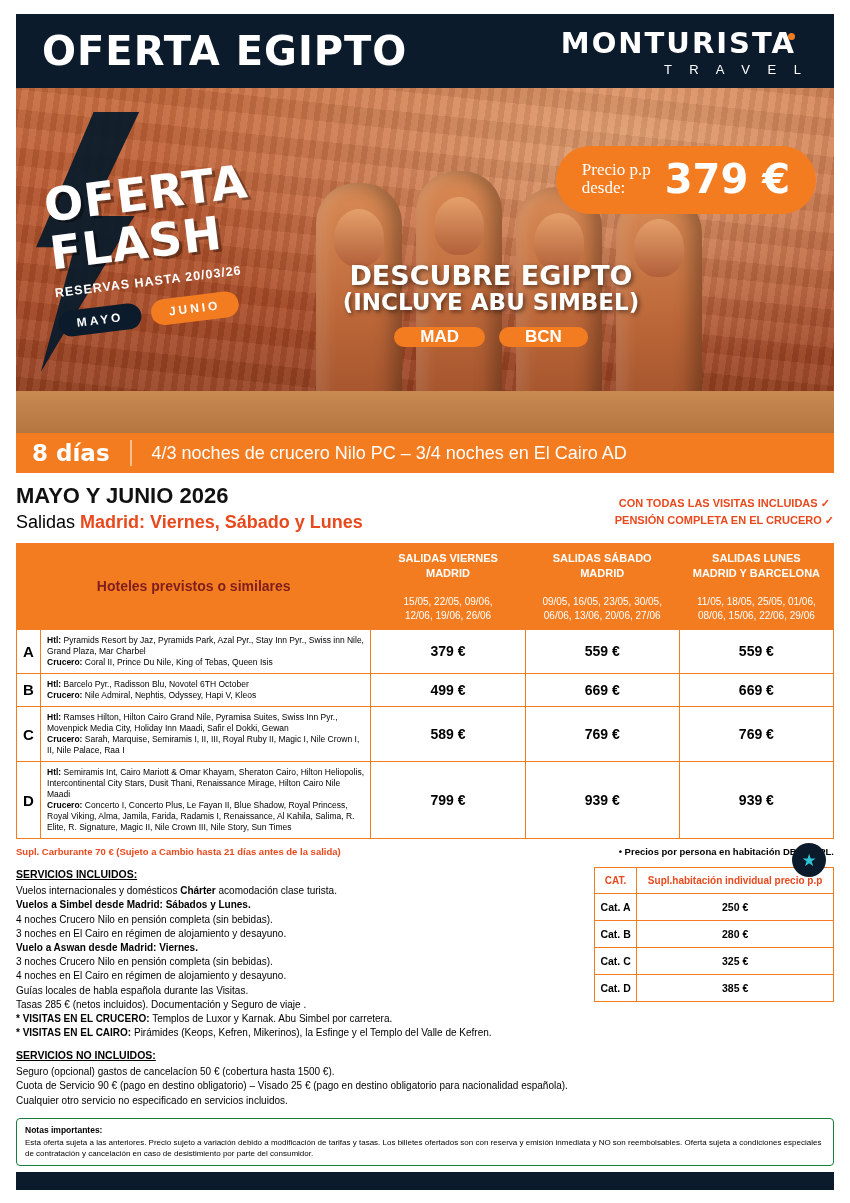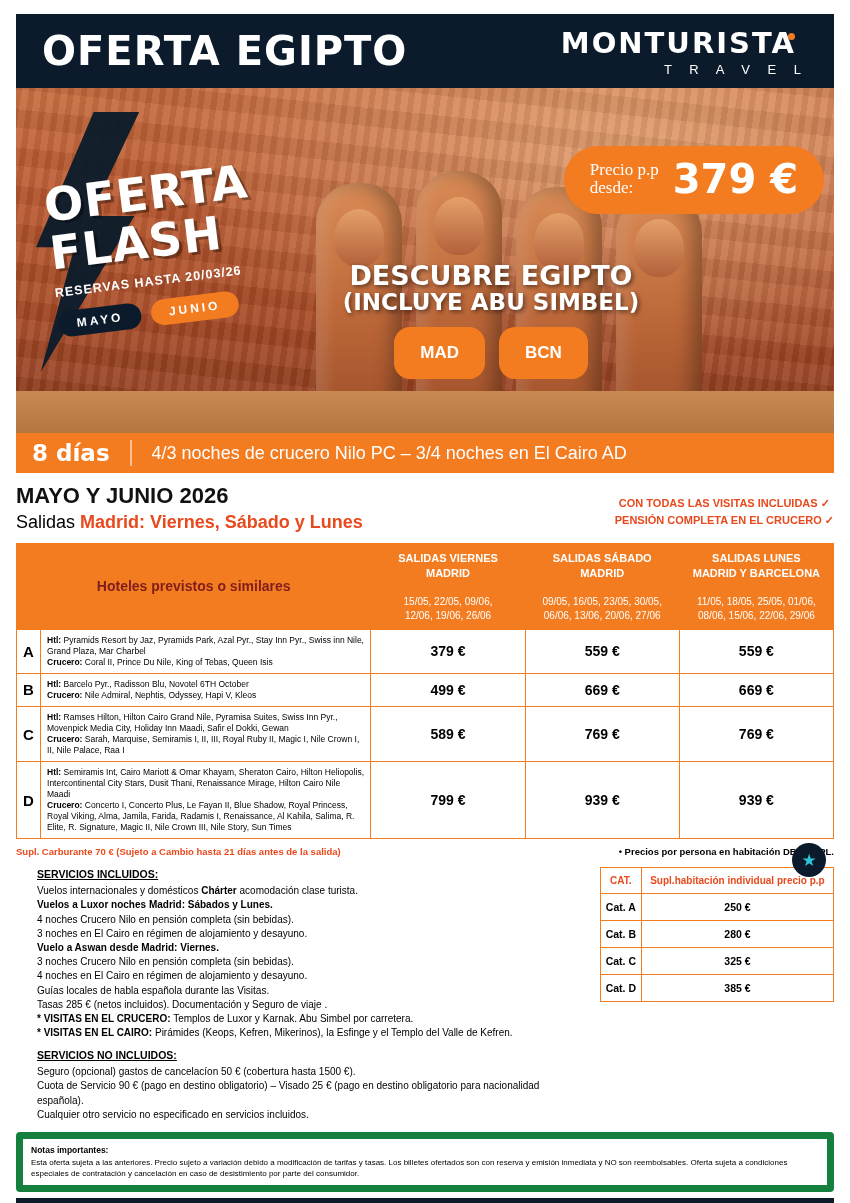--- a/index.html
+++ b/index.html
@@ -101,24 +101,24 @@
     color:#fff; font-size:27px; font-weight:bold; font-family:"DejaVu Sans",sans-serif;
     text-shadow: 2px 2px 4px rgba(0,0,0,.5);
   }
   .hero-mid .l2 {
     color:#fff; font-size:23px; font-weight:bold; font-family:"DejaVu Sans",sans-serif;
     text-shadow: 2px 2px 4px rgba(0,0,0,.5); margin-top:-2px;
   }
   .city-pills { display:flex; gap:14px; justify-content:center; margin-top:12px; }
   .city-pill {
     background:#f47c20; color:#fff; font-weight:bold; font-size:17px;
-    padding:16px 26px; border-radius:16px;
+    padding:0 26px; border-radius:16px;
   }
   .price-box {
-    position:absolute; right: 10px; top: 58px;
+    position:absolute; right: 18px; top: 58px;
     background:#f47c20; color:#fff; border-radius: 34px;
     padding: 10px 26px 12px 26px; display:flex; align-items:center; gap:14px;
   }
   .price-label { font-family:"Liberation Serif", serif; font-size:17px; line-height:1.05; }
   .price-value { font-size:40px; font-weight:bold; font-family:"DejaVu Sans",sans-serif; }
   .confirm {
     position:absolute; right:0; bottom: 4px;
     background:#f47c20; color:#fff; font-weight:bold; font-size:18px;
     padding:7px 16px;
   }
@@ -156,35 +156,35 @@
   .price-cell { text-align:center; font-weight:bold; font-size:14px; }
   .col-cat { width: 24px; }
   .col-hotels { width: 330px; }
   .col-p { width: 154px; }
 
   
   .notes-row { display:flex; justify-content:space-between; margin-top:7px; }
   .note-left { color:#e8491d; font-size:9.5px; font-weight:bold; }
   .note-right { font-size:9.5px; font-weight:bold; }
 
-  .lower { display:flex; gap:16px; margin-top:10px;margin-left:21px; }
+  .lower { display:flex; gap:16px; margin-top:10px; }
   .lower-left { width: 560px; font-size:10px; line-height:1.42; }
   .lower-left h4 { margin:0 0 2px 0; font-size:10.5px; text-decoration:underline; }
   .lower-left .sp { margin-top:8px; }
 
   
   .supp { width: 240px; margin-left:auto; }
   table.supp-t { width:100%; border-collapse:collapse; }
   table.supp-t td { border:1px solid #f47c20; text-align:center; padding:7px 4px; font-size:10.5px; }
   table.supp-t td.h { color:#e8491d; font-weight:bold; font-size:10px; }
   table.supp-t td.b { font-weight:bold; }
 
   
   .important {
-    border:7px solid #15803d; border-radius:4px; padding:6px 8px; font-size:8px; line-height:1.4;
+    border:1px solid #15803d; border-radius:4px; padding:6px 8px; font-size:8px; line-height:1.4;
     margin-top: 10px;
   }
   .important b { font-size:8.5px; }
   .footer {
     background:#0b1b2b; color:#fff; font-size:11px; padding:9px 12px; margin-top:6px;
     display:flex; justify-content:space-between; align-items:center;
   }
   .badge-circle {
     position:absolute; width:34px; height:34px; border-radius:50%; background:#0b1b2b;
     display:flex; align-items:center; justify-content:center; color:#2fc4d8; font-size:17px;
@@ -352,21 +352,21 @@
 
   <div class="notes-row">
     <div class="note-left">Supl. Carburante 70 € (Sujeto a Cambio hasta 21 días antes de la salida)</div>
     <div class="note-right">• Precios por persona en habitación DBL o TPL.</div>
   </div>
 
   <div class="lower">
     <div class="lower-left">
       <h4>SERVICIOS INCLUIDOS:</h4>
       <div><span>Vuelos internacionales y domésticos </span><b>Chárter</b><span> acomodación clase turista.</span></div>
-      <div><b>Vuelos a Luxor noches Madrid: Sábados y Lunes.</b></div>
+      <div><b>Vuelos a Simbel desde Madrid: Sábados y Lunes.</b></div>
       <div>4 noches Crucero Nilo en pensión completa (sin bebidas).</div>
       <div>3 noches en El Cairo en régimen de alojamiento y desayuno.</div>
       <div><b>Vuelo a Aswan desde Madrid: Viernes.</b></div>
       <div>3 noches Crucero Nilo en pensión completa (sin bebidas).</div>
       <div>4 noches en El Cairo en régimen de alojamiento y desayuno.</div>
       <div>Guías locales de habla española durante las Visitas.</div>
       <div>Tasas 285 € (netos incluidos). Documentación y Seguro de viaje .</div>
       <div><b>* VISITAS EN EL CRUCERO:</b><span> Templos de Luxor y  Karnak. Abu Simbel por carretera.</span></div>
       <div><b>* VISITAS EN EL CAIRO:</b><span> Pirámides (Keops, Kefren, Mikerinos), la Esfinge y el Templo del Valle de Kefren.</span></div>
 

